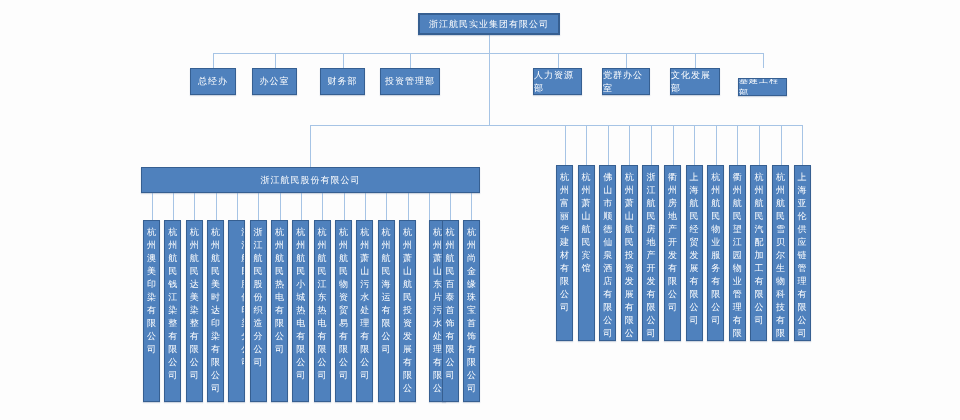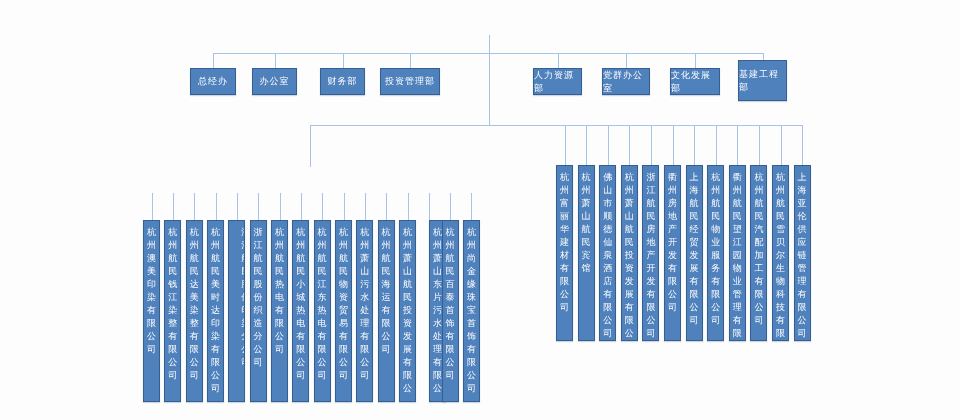--- a/index.html
+++ b/index.html
@@ -95,32 +95,34 @@
       <div class="line" style="left: 322.1px; top: 193px; width: 1px; height: 27px;"></div>
       <div class="line" style="left: 343.5px; top: 193px; width: 1px; height: 27px;"></div>
       <div class="line" style="left: 364.8px; top: 193px; width: 1px; height: 27px;"></div>
       <div class="line" style="left: 386.1px; top: 193px; width: 1px; height: 27px;"></div>
       <div class="line" style="left: 407.5px; top: 193px; width: 1px; height: 27px;"></div>
       <div class="line" style="left: 428.8px; top: 193px; width: 1px; height: 27px;"></div>
       <div class="line" style="left: 450.1px; top: 193px; width: 1px; height: 27px;"></div>
       <div class="line" style="left: 471.4px; top: 193px; width: 1px; height: 27px;"></div>
     </div>
 
+  <div class="node root">浙江航民实业集团有限公司</div>
 
   <div id="depts">
       <div class="node" style="left: 190px; top: 68px; width: 46px; height: 27px;">总经办</div>
       <div class="node" style="left: 252px; top: 68px; width: 45px; height: 27px;">办公室</div>
       <div class="node" style="left: 320px; top: 68px; width: 45px; height: 27px;">财务部</div>
       <div class="node" style="left: 380px; top: 68px; width: 60px; height: 27px;">投资管理部</div>
       <div class="node" style="left: 533px; top: 68px; width: 49px; height: 27px;">人力资源部</div>
       <div class="node" style="left: 602px; top: 68px; width: 48px; height: 27px;">党群办公室</div>
       <div class="node" style="left: 670px; top: 68px; width: 50px; height: 27px;">文化发展部</div>
-      <div class="node" style="left: 738px; top: 60px; width: 49px; height: 41px;">基建工程部</div>
+      <div class="node" style="left: 738px; top: 78px; width: 49px; height: 18px;">基建工程部</div>
     </div>
 
+  <div class="node wide">浙江航民股份有限公司</div>
 
   <div id="left-cols">
       <div class="col" style="left: 143px; top: 220px; height: 182px;">杭州澳美印染有限公司</div>
       <div class="col" style="left: 164.3px; top: 220px; height: 182px;">杭州航民钱江染整有限公司</div>
       <div class="col" style="left: 185.7px; top: 220px; height: 182px;">杭州航民达美染整有限公司</div>
       <div class="col" style="left: 207px; top: 220px; height: 182px;">杭州航民美时达印染有限公司</div>
       <div class="col" style="left: 228.3px; top: 220px; height: 182px; padding-left: 12px;">浙江航民股份印染分公司</div>
       <div class="col" style="left: 249.6px; top: 220px; height: 182px;">浙江航民股份织造分公司</div>
       <div class="col" style="left: 271px; top: 220px; height: 182px;">杭州航民热电有限公司</div>
       <div class="col" style="left: 292.3px; top: 220px; height: 182px;">杭州航民小城热电有限公司</div>

